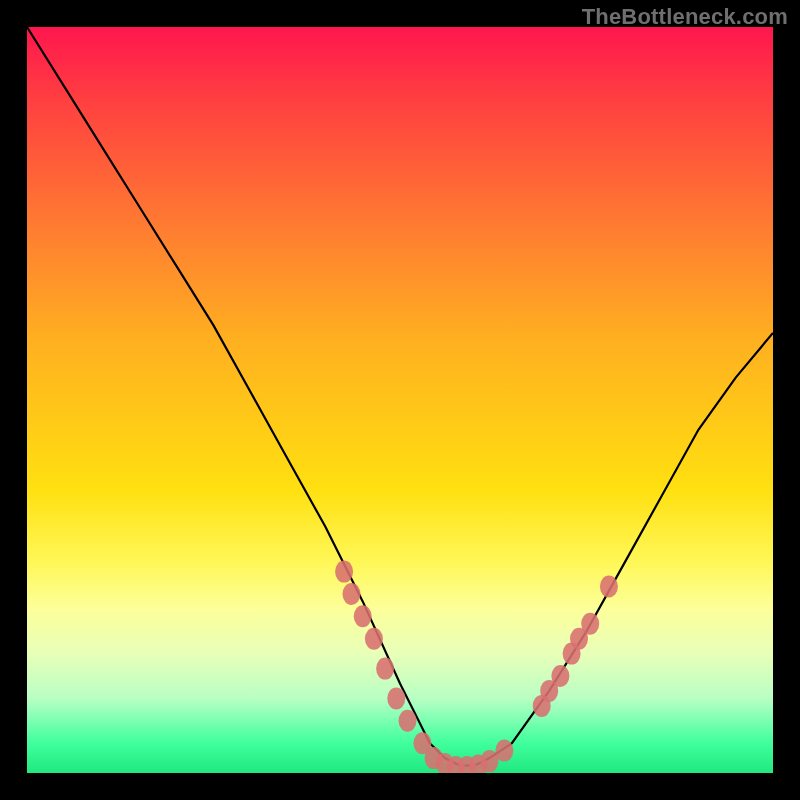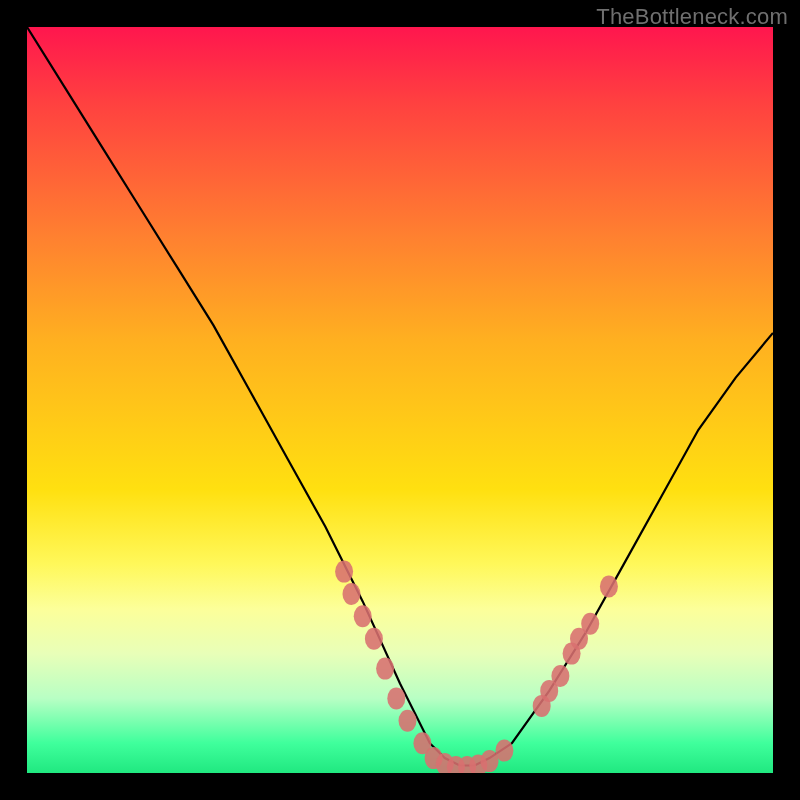--- a/index.html
+++ b/index.html
@@ -35,21 +35,21 @@
       #b8ffc4 90%,
       #3fff9c 96%,
       #20e880 100%);
   }
   .watermark {
     position: absolute;
     top: 4px;
     right: 12px;
     color: #6f6f6f;
     font-size: 22px;
-    font-weight: 400;
+    font-weight: 700;
     letter-spacing: 0.2px;
   }
   svg.curve {
     position: absolute;
     left: 0;
     top: 0;
     width: 746px;
     height: 746px;
   }
 </style>

